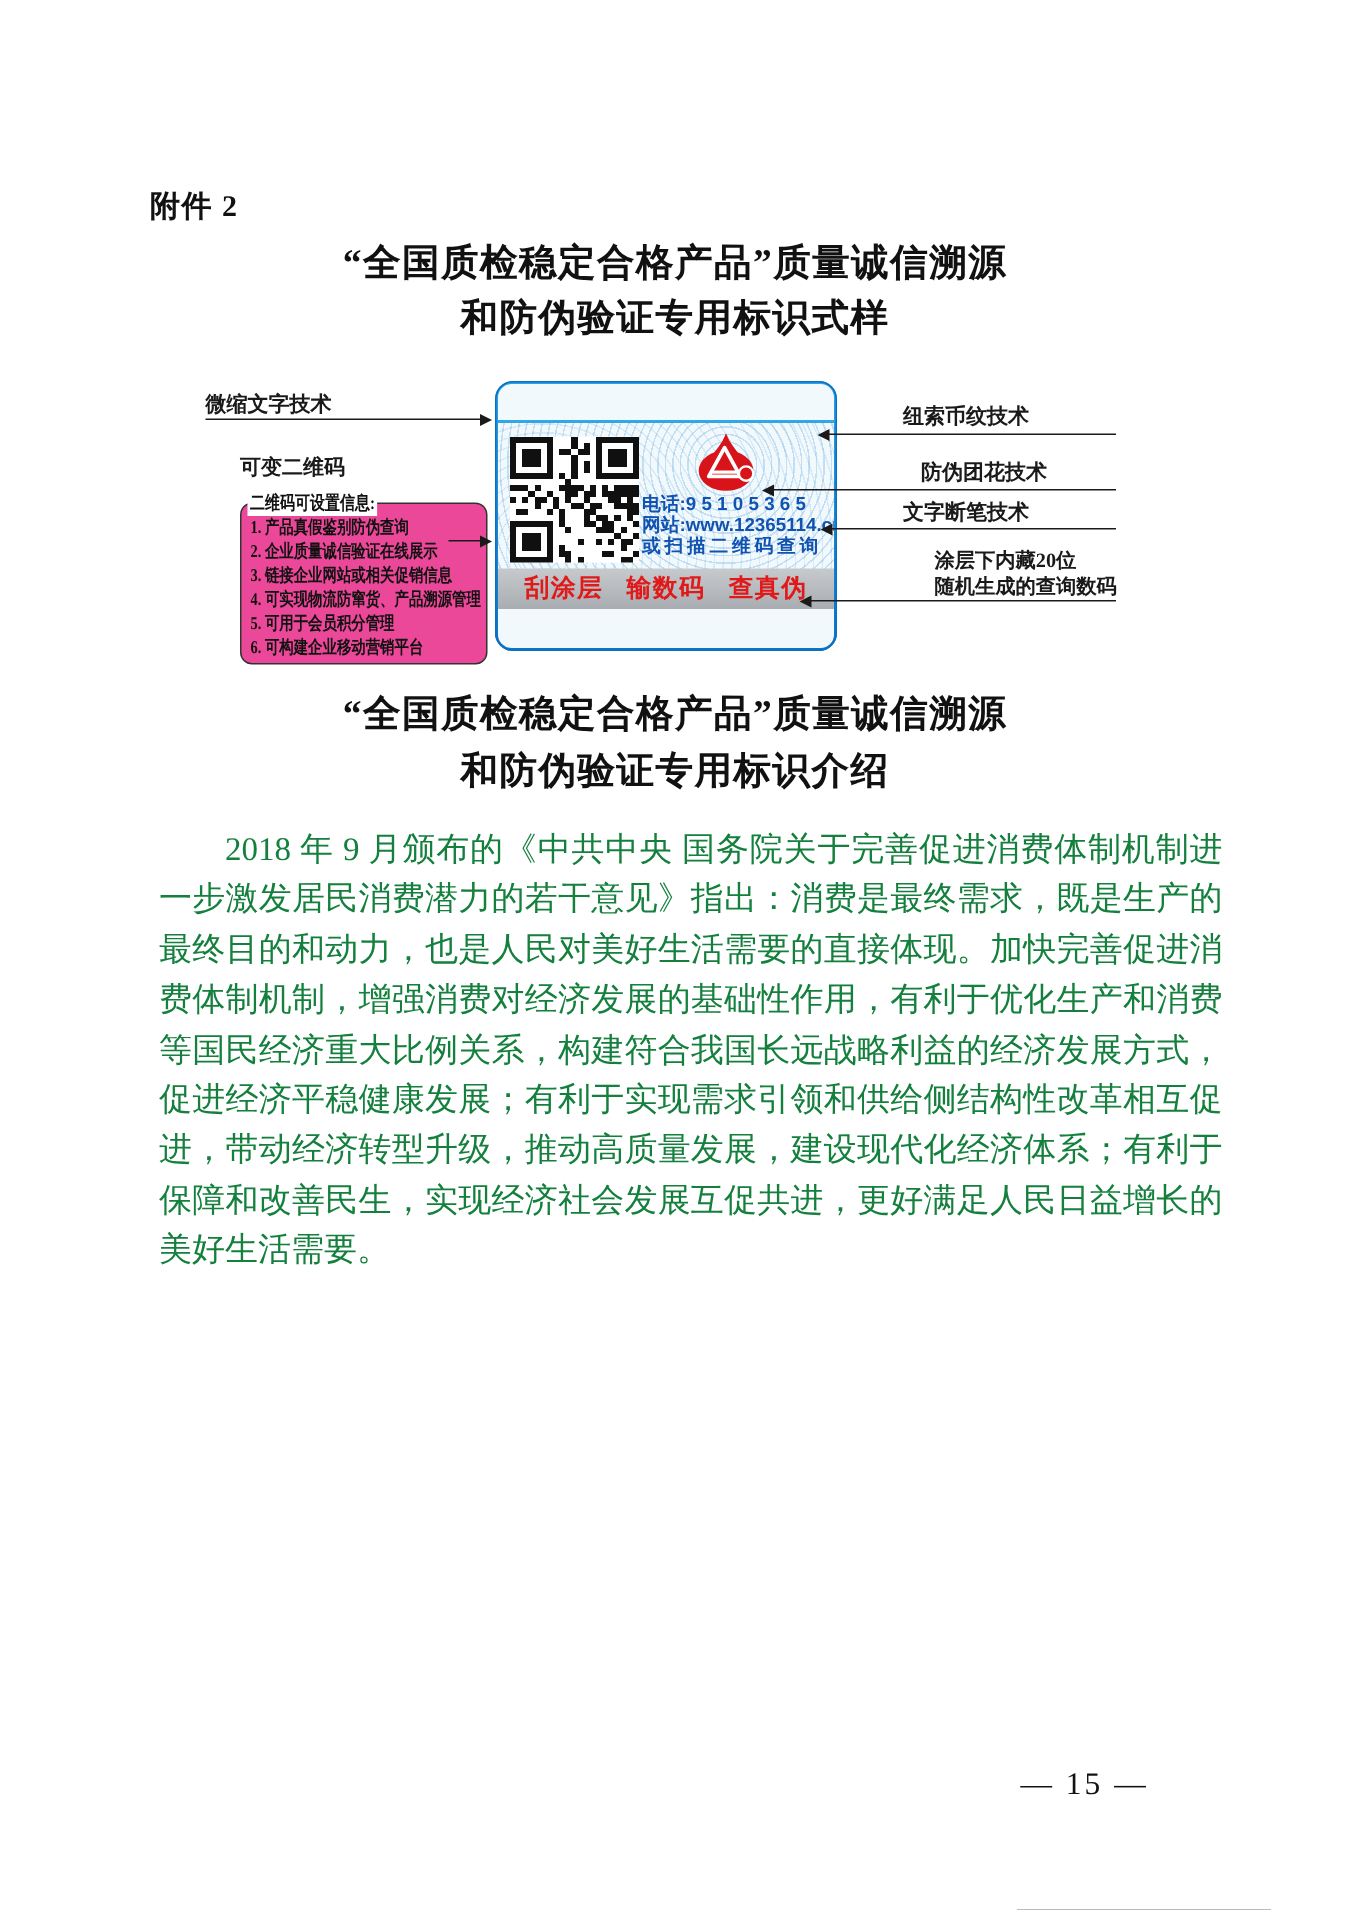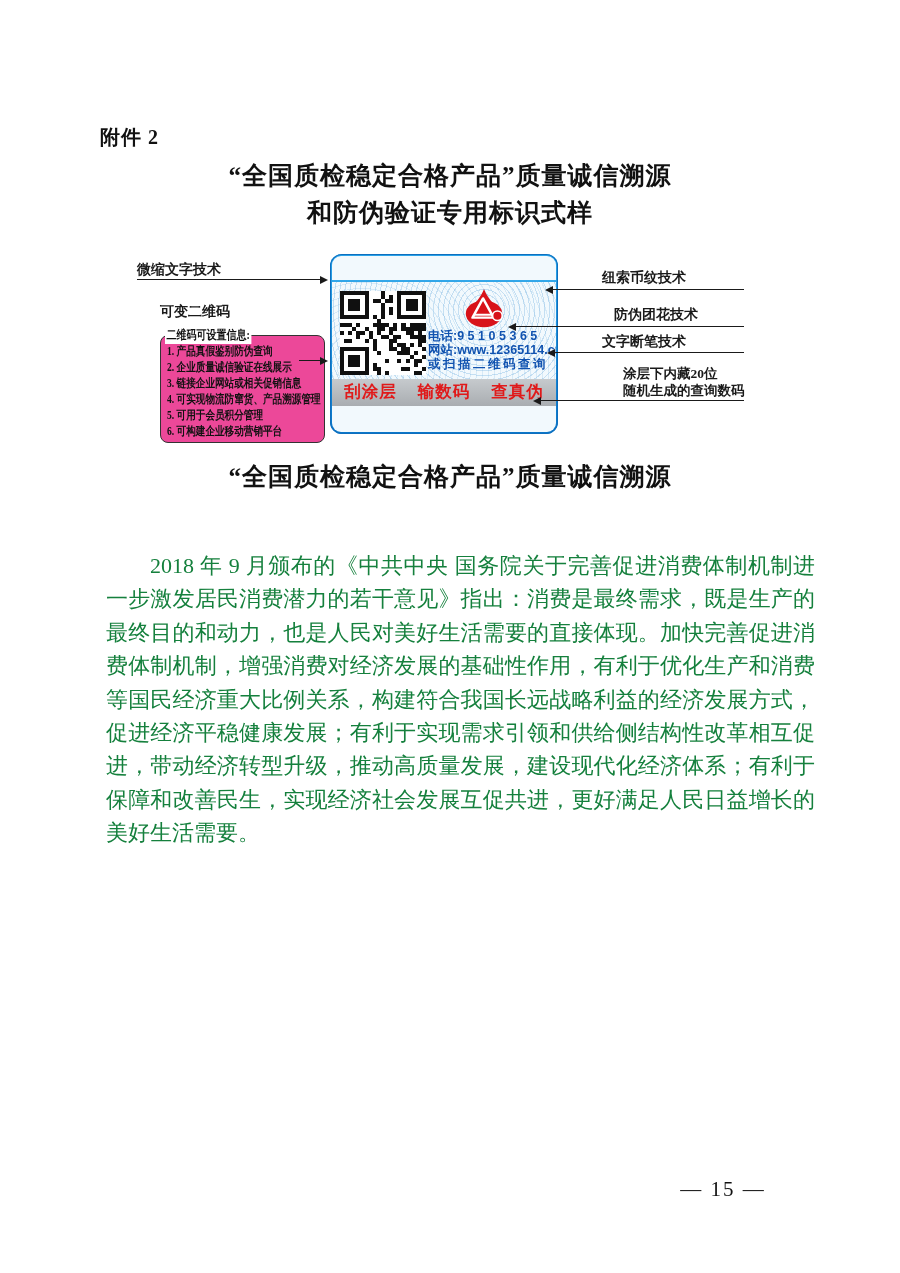--- a/index.html
+++ b/index.html
@@ -28,21 +28,21 @@
   .qr{position:absolute;left:8px;top:9px;width:86px;height:84px;background:#fff;}
   .logo{position:absolute;left:128px;top:4px;width:48px;height:46px;}
   .contact{position:absolute;left:96px;top:47px;width:126px;color:#1153b0;font-weight:bold;
     font-family:"Liberation Sans","DejaVu Sans",sans-serif;white-space:nowrap;}
   .contact .l1{font-size:12.5px;line-height:15px;}
   .contact .l1 .num{letter-spacing:3.5px;}
   .contact .l2{font-size:12.5px;line-height:13px;}
   .contact .l3{font-size:12.5px;line-height:15px;letter-spacing:2.5px;}
   .lbl-gray{position:absolute;left:0;top:123px;width:100%;height:27px;background:linear-gradient(180deg,#c6cacd,#a9adb1);
     color:#e01a1a;font-weight:bold;font-size:16.5px;text-align:center;line-height:27px;word-spacing:10px;letter-spacing:1px;
-    font-family:Liberation Mono, monospace;}
+    font-family:Liberation Sans, sans-serif;}
   .lbl-bot{position:absolute;left:0;top:150px;width:100%;height:26px;background:linear-gradient(180deg,#33a8ea,#0d7ccc);
     color:#fff;font-weight:bold;font-size:16.5px;letter-spacing:8px;text-align:center;line-height:26px;
     font-family:"Liberation Sans","DejaVu Sans",sans-serif;border-top:1px solid #e8f4fb;}
   
   .ann{font-weight:600;color:#1a1a1a;white-space:nowrap;}
   .f14{font-size:14px;}
   .line{position:absolute;height:1.4px;background:#1a1a1a;}
   .ah{position:absolute;width:0;height:0;border-top:4px solid transparent;border-bottom:4px solid transparent;}
   .ah-r{border-left:8px solid #1a1a1a;}
   .ah-l{border-right:8px solid #1a1a1a;}
@@ -331,20 +331,21 @@
 
   <div class="abs ann coating">
     <div>涂层下内藏20位</div>
     <div>随机生成的查询数码</div>
   </div>
   <div class="line" style="left:540px;top:400px;width:204px;"></div>
   <div class="ah ah-l" style="left:533px;top:397px;"></div>
 
   <div class="abs doc-title2">
     <div>“全国质检稳定合格产品”质量诚信溯源</div>
+    <div>和防伪验证专用标识介绍</div>
   </div>
 
   <div class="abs body-text">
     <p>2018 年 9 月颁布的《中共中央 国务院关于完善促进消费体制机制进一步激发居民消费潜力的若干意见》指出：消费是最终需求，既是生产的最终目的和动力，也是人民对美好生活需要的直接体现。加快完善促进消费体制机制，增强消费对经济发展的基础性作用，有利于优化生产和消费等国民经济重大比例关系，构建符合我国长远战略利益的经济发展方式，促进经济平稳健康发展；有利于实现需求引领和供给侧结构性改革相互促进，带动经济转型升级，推动高质量发展，建设现代化经济体系；有利于保障和改善民生，实现经济社会发展互促共进，更好满足人民日益增长的美好生活需要。</p>
   </div>
 
   <div class="abs page-num">— 15 —</div>
 
 </div>
 

